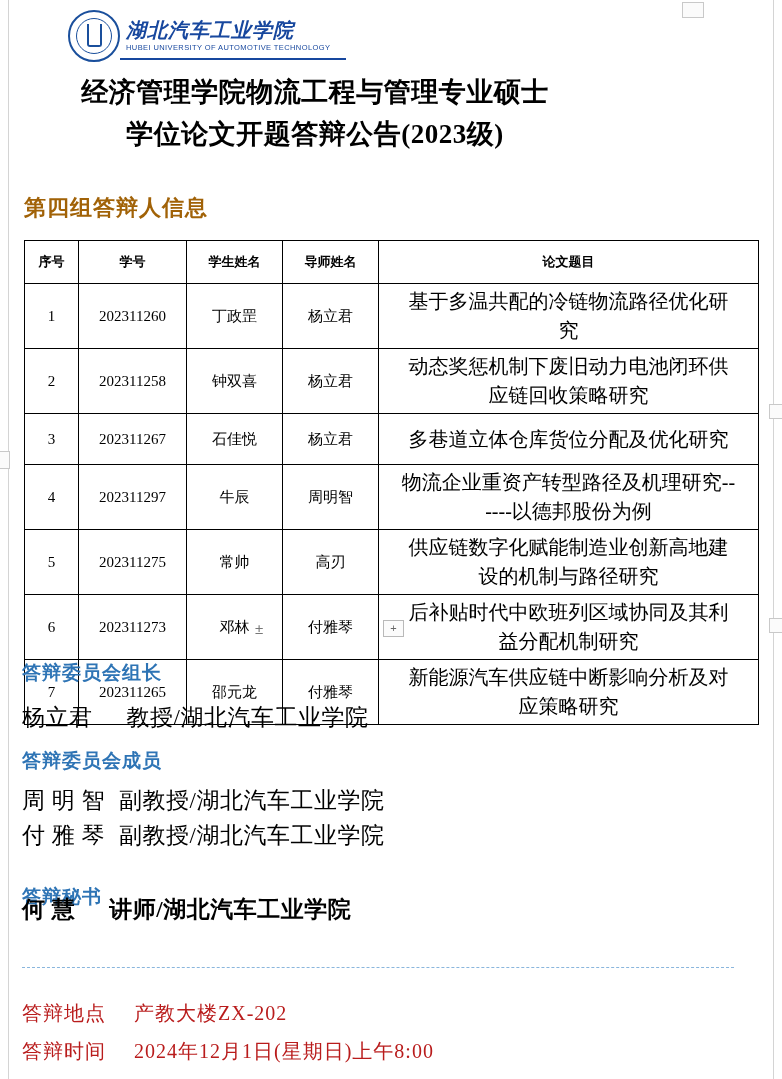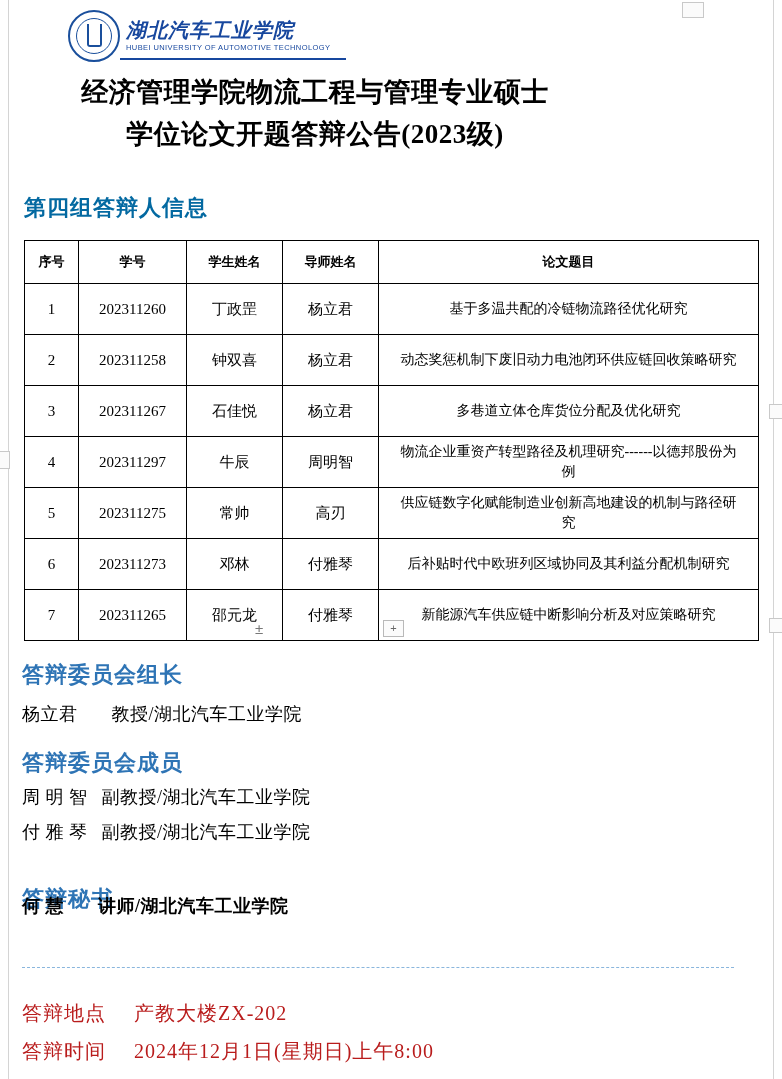--- a/index.html
+++ b/index.html
@@ -128,21 +128,21 @@
     line-height: 1.55;
     letter-spacing: 0.5px;
   }
   .doc-title .line2 { display: block; }
 
   .section-heading {
     position: absolute;
     left: 24px; top: 193px;
     font-size: 22px;
     font-weight: bold;
-    color: #0369a1;
+    color: #a16207;
     letter-spacing: 1px;
   }
 
   
   table.roster {
     position: absolute;
     left: 24px; top: 240px;
     width: 734px;
     border-collapse: collapse;
     table-layout: fixed;
@@ -155,21 +155,21 @@
     color: #000;
     padding: 4px 3px;
   }
   table.roster th {
     font-weight: bold;
     height: 34px;
     font-size: 13px;
   }
   table.roster td { height: 42px; }
   table.roster td.title-cell {
-    font-size: 14px;
+    font-size: 20px;
     line-height: 1.45;
     padding: 3px 20px;
   }
   col.c-no    { width: 54px; }
   col.c-sid   { width: 108px; }
   col.c-name  { width: 96px; }
   col.c-sup   { width: 96px; }
   col.c-title { width: 380px; }
 
   
@@ -188,27 +188,27 @@
     color: #666;
     font-size: 11px;
     font-family: "Liberation Sans", sans-serif;
     text-align: center;
     line-height: 14px;
   }
 
   
   .blk { position: absolute; left: 22px; }
   .blk-h {
-    font-size: 22px;
+    font-size: 19px;
     font-weight: bold;
     color: #2e74b5;
     letter-spacing: 1px;
   }
   .blk-p {
-    font-size: 18px;
+    font-size: 23px;
     color: #000;
     letter-spacing: 0.5px;
   }
   .nm { display: inline-block; }
   .gap-1 { display: inline-block; width: 34px; }
   .gap-2 { display: inline-block; width: 14px; }
 
   .h-chair   { top: 660px; }
   .p-chair   { top: 702px; }
   .h-members { top: 748px; }

